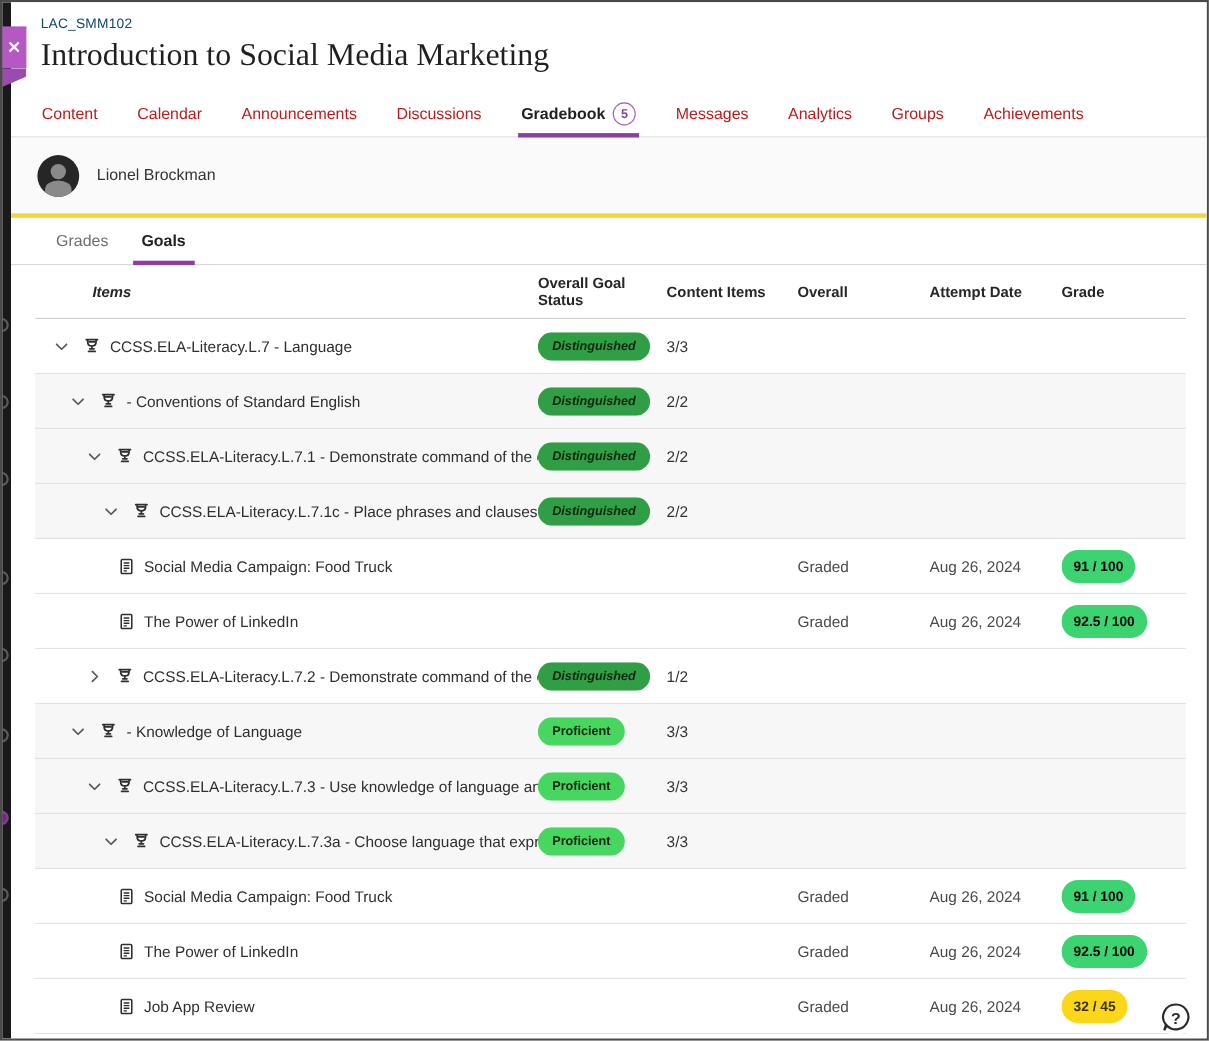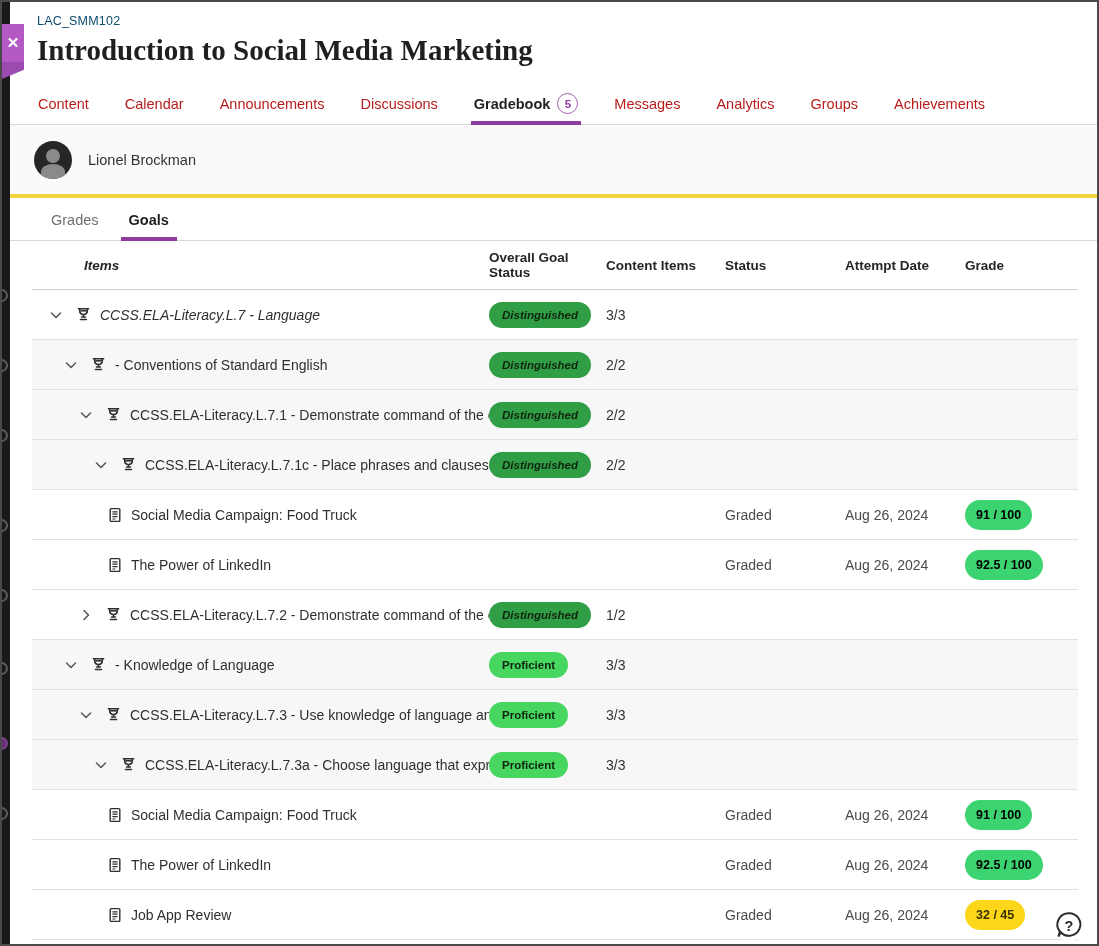--- a/index.html
+++ b/index.html
@@ -17,21 +17,21 @@
 
   .close-ribbon { position:absolute; left:0; top:22px; z-index:6; cursor:pointer; }
   .close-ribbon .sq { width:22px; height:38px; background:#b459c4; color:#fff; display:flex; align-items:center; justify-content:center; font-size:15px; font-weight:bold; }
   .close-ribbon .flap { width:22px; height:17px; background:#9b4aad; clip-path:polygon(0 0,100% 0,100% 45%,0 100%); }
 
   .content { position:absolute; left:8px; top:0; right:0; bottom:0; background:#fff; }
 
   
   .course-head { padding:12px 0 0 27px; }
   .course-code { font-size:12.5px; color:#0c4a6e; letter-spacing:.2px; }
-  .course-title { font-family:"Liberation Serif", serif; font-size:29px; color:#1f1f1f; margin-top:6px; font-weight:700; }
+  .course-title { font-family:"Liberation Serif", serif; font-size:29px; color:#1f1f1f; margin-top:6px; font-weight:400; }
 
   
   .topnav { display:flex; align-items:stretch; gap:34px; padding:0 0 0 27px; margin-top:16px; border-bottom:1px solid #d8d8d8; height:42px; }
   .nav-item { display:flex; align-items:center; gap:7px; font-size:14.5px; color:#b91c1c; cursor:pointer; position:relative; padding:0 1px; }
   .nav-item.active { color:#1f1f1f; font-weight:bold; }
   .nav-item.active::after { content:""; position:absolute; left:-2px; right:-2px; bottom:-1px; height:4px; background:var(--accent); }
   .nav-count { display:inline-flex; align-items:center; justify-content:center; width:21px; height:21px; border:1.4px solid #a65cb5; border-radius:50%; color:#8e3d9e; font-size:11.5px; font-weight:600; }
 
   
   .student-bar { height:69px; background:#fafafa; display:flex; align-items:center; padding:0 16px 0 24px; }
@@ -146,27 +146,27 @@
     <div class="subtabs" id="subtabs">
         <div class="subtab">Grades</div>
         <div class="subtab active">Goals</div>
       </div>
 
     <div class="goals-table">
       <div class="thead" id="thead">
           <div class="th items">Items</div>
           <div class="th">Overall Goal Status</div>
           <div class="th">Content Items</div>
-          <div class="th">Status</div>
+          <div class="th">Overall</div>
           <div class="th">Attempt Date</div>
           <div class="th">Grade</div>
         </div>
       <div id="tbody">
           <div class="trow">
-            <div class="cell items-cell" style="padding-left: 15px; font-style: italic;">
+            <div class="cell items-cell" style="padding-left: 15px;">
               <span class="chev-btn">
                 <svg xmlns="http://www.w3.org/2000/svg" width="16" height="16" viewBox="0 0 16 16">
                   <path d="M3.5 6l4.5 4.5L12.5 6" fill="none" stroke="#5a5a5a" stroke-width="1.6" stroke-linecap="round" stroke-linejoin="round"></path>
                 </svg>
               </span>
               <span class="icon-slot">
                 <svg xmlns="http://www.w3.org/2000/svg" width="17" height="17" viewBox="0 0 16 16">
                   <path d="M3.2 2.6h9.6M4.4 2.6v1.7c0 2.2 1.5 3.7 3.6 3.7s3.6-1.5 3.6-3.7V2.6M8 8v2.2M5.2 12.7h5.6M6.2 10.4h3.6" fill="none" stroke="#2f2f2f" stroke-width="1.5" stroke-linecap="round"></path>
                   <path d="M5 4.5h6" stroke="#2f2f2f" stroke-width="1.5"></path>
                 </svg>

